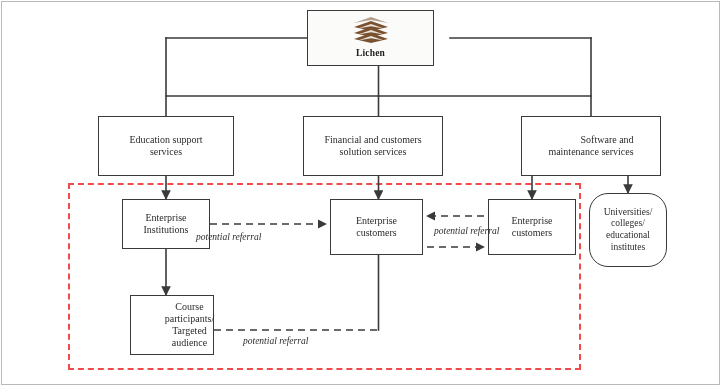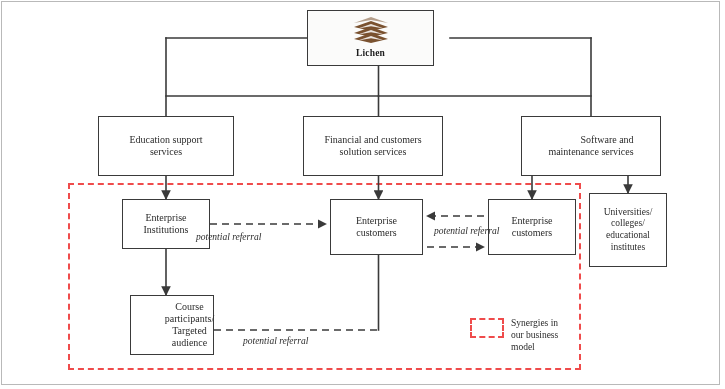--- a/index.html
+++ b/index.html
@@ -78,21 +78,21 @@
   #node-partnered {
     left: 122px; top: 199px; width: 88px; height: 50px; font-size: 10px;
   }
   #node-entcust-a {
     left: 330px; top: 199px; width: 93px; height: 56px; font-size: 10px;
   }
   #node-entcust-b {
     left: 488px; top: 199px; width: 88px; height: 56px; font-size: 10px;
   }
   #node-universities {
-    left: 589px; top: 193px; width: 78px; height: 74px; font-size: 9.5px;
+    left: 589px; top: 193px; width: 78px; height: 74px; font-size: 9.5px; border-radius: 19px;
   }
   #node-course {
     left: 130px; top: 295px; width: 84px; height: 60px; font-size: 10px; padding-left: 35px;
   }
   
   #synergy-box {
     position: absolute;
     left: 68px; top: 183px;
     width: 513px; height: 187px;
     border: 2.2px dashed #ef4b4b;
@@ -247,20 +247,14 @@
 participants/
 Targeted
 audience</span>
   </div>
 
 
   <div class="referral-label" id="referral-1">potential referral</div>
   <div class="referral-label" id="referral-2">potential referral</div>
   <div class="referral-label" id="referral-3">potential referral</div>
 
-  <div id="legend">
-    <div id="legend-swatch"></div>
-    <div id="legend-text">Synergies in
-our business
-model</div>
-  </div>
 
 </div>
 
 </body></html>

